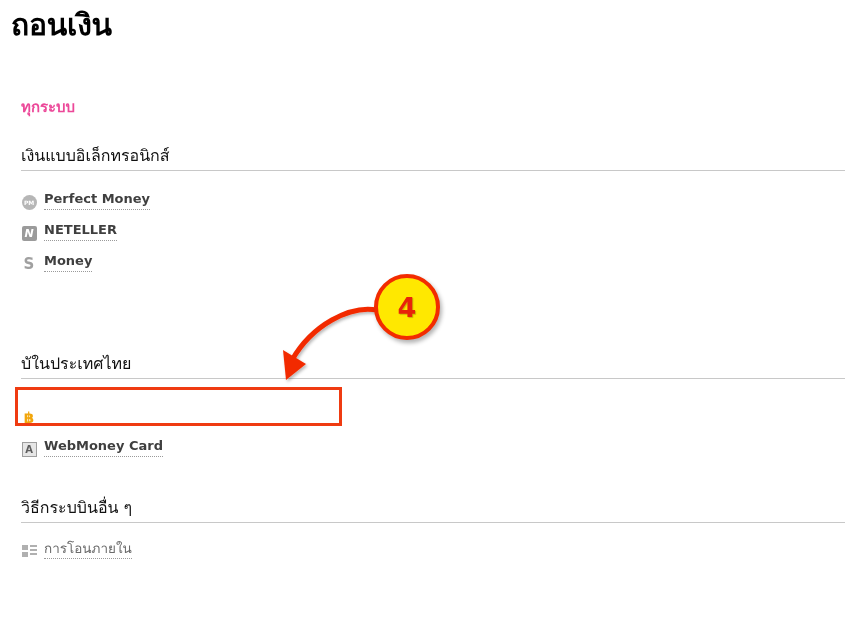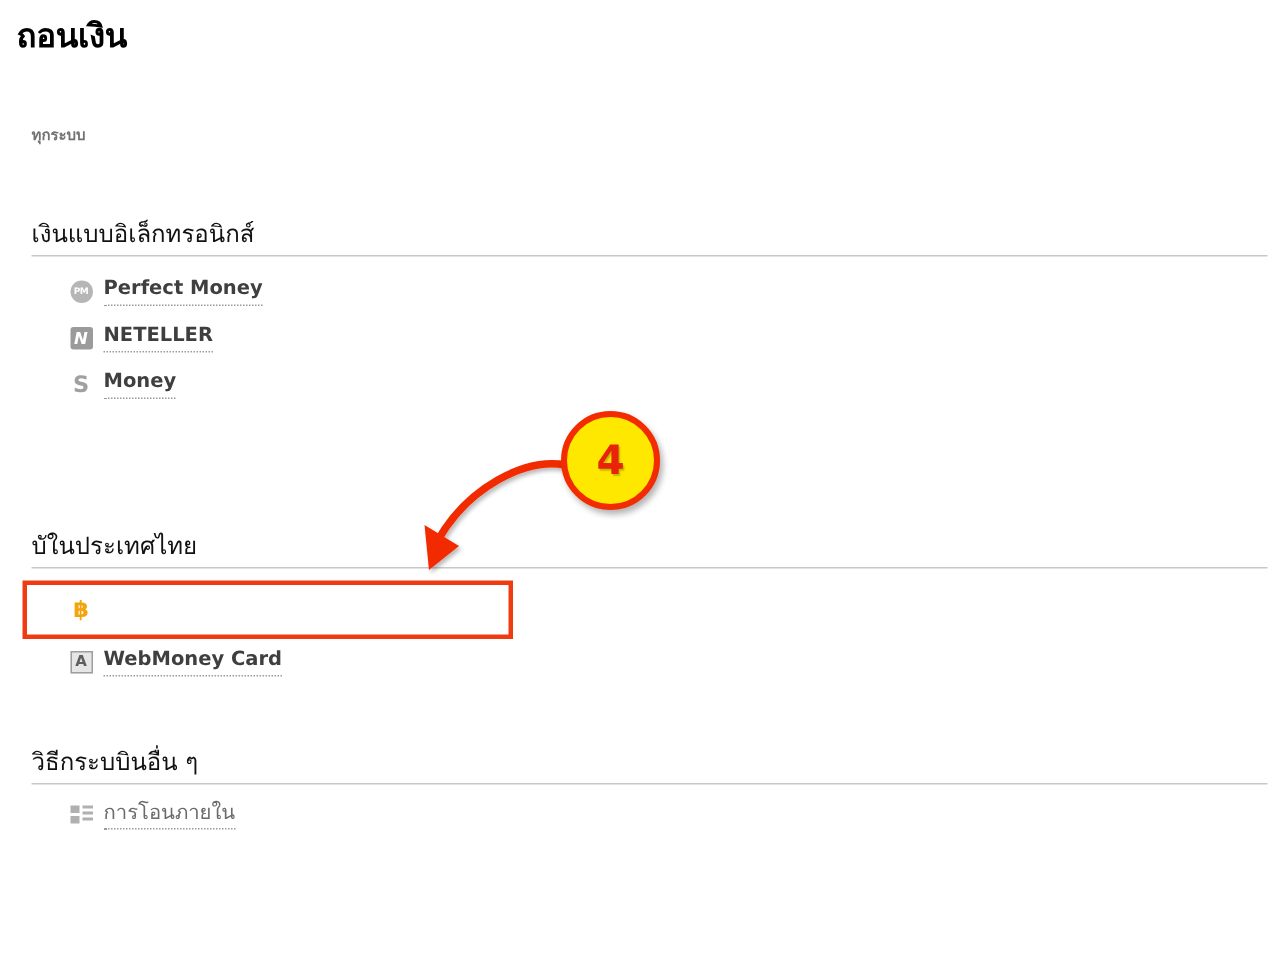--- a/index.html
+++ b/index.html
@@ -12,33 +12,33 @@
     position: relative;
     overflow: hidden;
     font-family: "DejaVu Sans", "Liberation Sans", sans-serif;
     -webkit-font-smoothing: antialiased;
   }
 
   
   .page-title {
     position: absolute;
     left: 11px; top: 8px;
-    font-size: 22px;
+    font-size: 30px;
     font-weight: bold;
     color: #000000;
     line-height: 34px;
     letter-spacing: -0.2px;
     white-space: nowrap;
   }
   .page-subtitle {
     position: absolute;
-    left: 21px; top: 82px;
-    font-size: 10px;
-    font-weight: bold;
-    color: #737373;
+    left: 21px; top: 98px;
+    font-size: 15px;
+    font-weight: bold;
+    color: #ec4899;
     line-height: 18px;
     white-space: nowrap;
   }
 
   
   .section { position: absolute; left: 0; width: 849px; }
   .section-title {
     position: absolute;
     left: 21px; top: 0;
     font-size: 16px;
@@ -53,23 +53,22 @@
     width: 824px; height: 1px;
     background: #c8c8c8;
   }
 
   
   .method-list { position: absolute; left: 0; top: 33px; width: 849px; }
   .method-row {
     position: relative;
     height: 31px;
     display: flex;
-    align-items: center;
+    align-items: flex-end;
     padding-left: 21px;
-    margin-left: 25px;
   }
   .method-icon {
     width: 16px; height: 16px;
     flex: 0 0 16px;
     margin-right: 7px;
     display: flex;
     align-items: center;
     justify-content: center;
     position: relative;
   }

